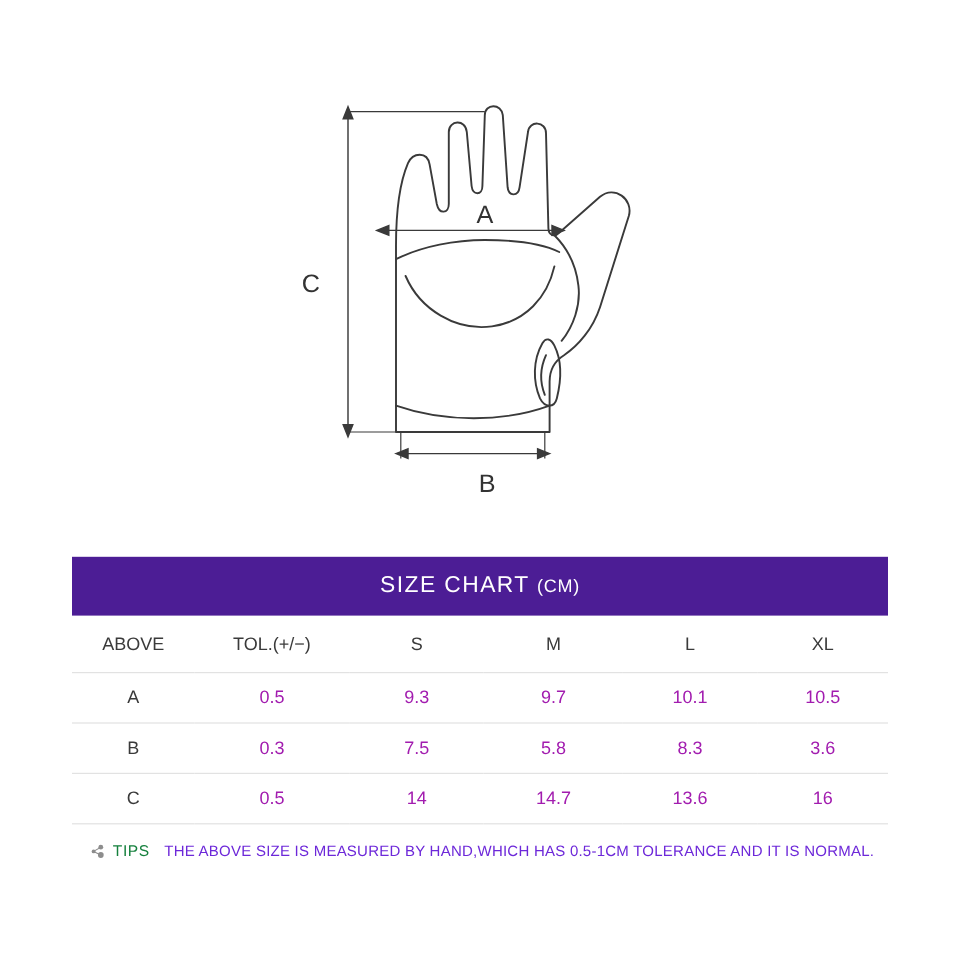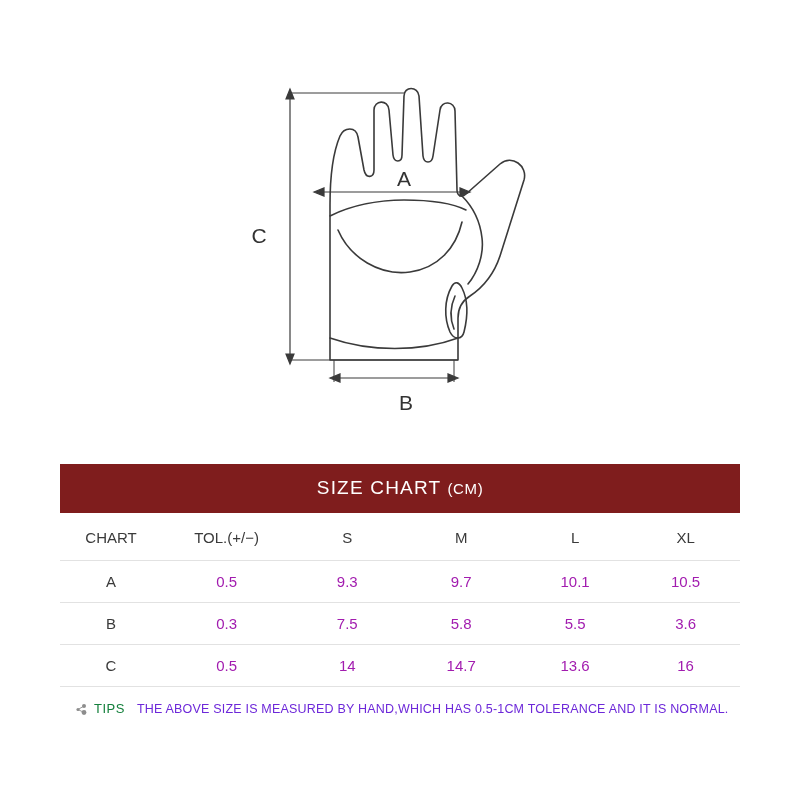--- a/index.html
+++ b/index.html
@@ -34,21 +34,21 @@
   }
 
   
   .chart-wrap {
     position: absolute;
     left: 60px;
     top: 464px;
     width: 680px;
   }
   .chart-title {
-    background: #7f1d1d;
+    background: #4c1d95;
     color: #ffffff;
     text-align: center;
     font-size: 19px;
     letter-spacing: 1.2px;
     padding: 13px 0 14px 0;
     font-weight: 400;
   }
   .chart-title .unit {
     font-size: 15px;
     letter-spacing: 0.6px;
@@ -203,21 +203,21 @@
   <div class="chart-wrap">
 
     <div class="chart-title">
       <span>SIZE CHART</span>
       <span class="unit">(CM)</span>
     </div>
 
     <table class="size-table">
       <thead>
         <tr>
-          <th style="width:15%">CHART</th>
+          <th style="width:15%">ABOVE</th>
           <th class="col-tol" style="width:19%">TOL.(+/−)</th>
           <th style="width:16.5%">S</th>
           <th style="width:17%">M</th>
           <th style="width:16.5%">L</th>
           <th style="width:16%">XL</th>
         </tr>
       </thead>
       <tbody>
         <tr>
           <td class="row-label">A</td>
@@ -225,21 +225,21 @@
           <td>9.3</td>
           <td>9.7</td>
           <td>10.1</td>
           <td>10.5</td>
         </tr>
         <tr>
           <td class="row-label">B</td>
           <td>0.3</td>
           <td>7.5</td>
           <td>5.8</td>
-          <td>5.5</td>
+          <td>8.3</td>
           <td>3.6</td>
         </tr>
         <tr>
           <td class="row-label">C</td>
           <td>0.5</td>
           <td>14</td>
           <td>14.7</td>
           <td>13.6</td>
           <td>16</td>
         </tr>

